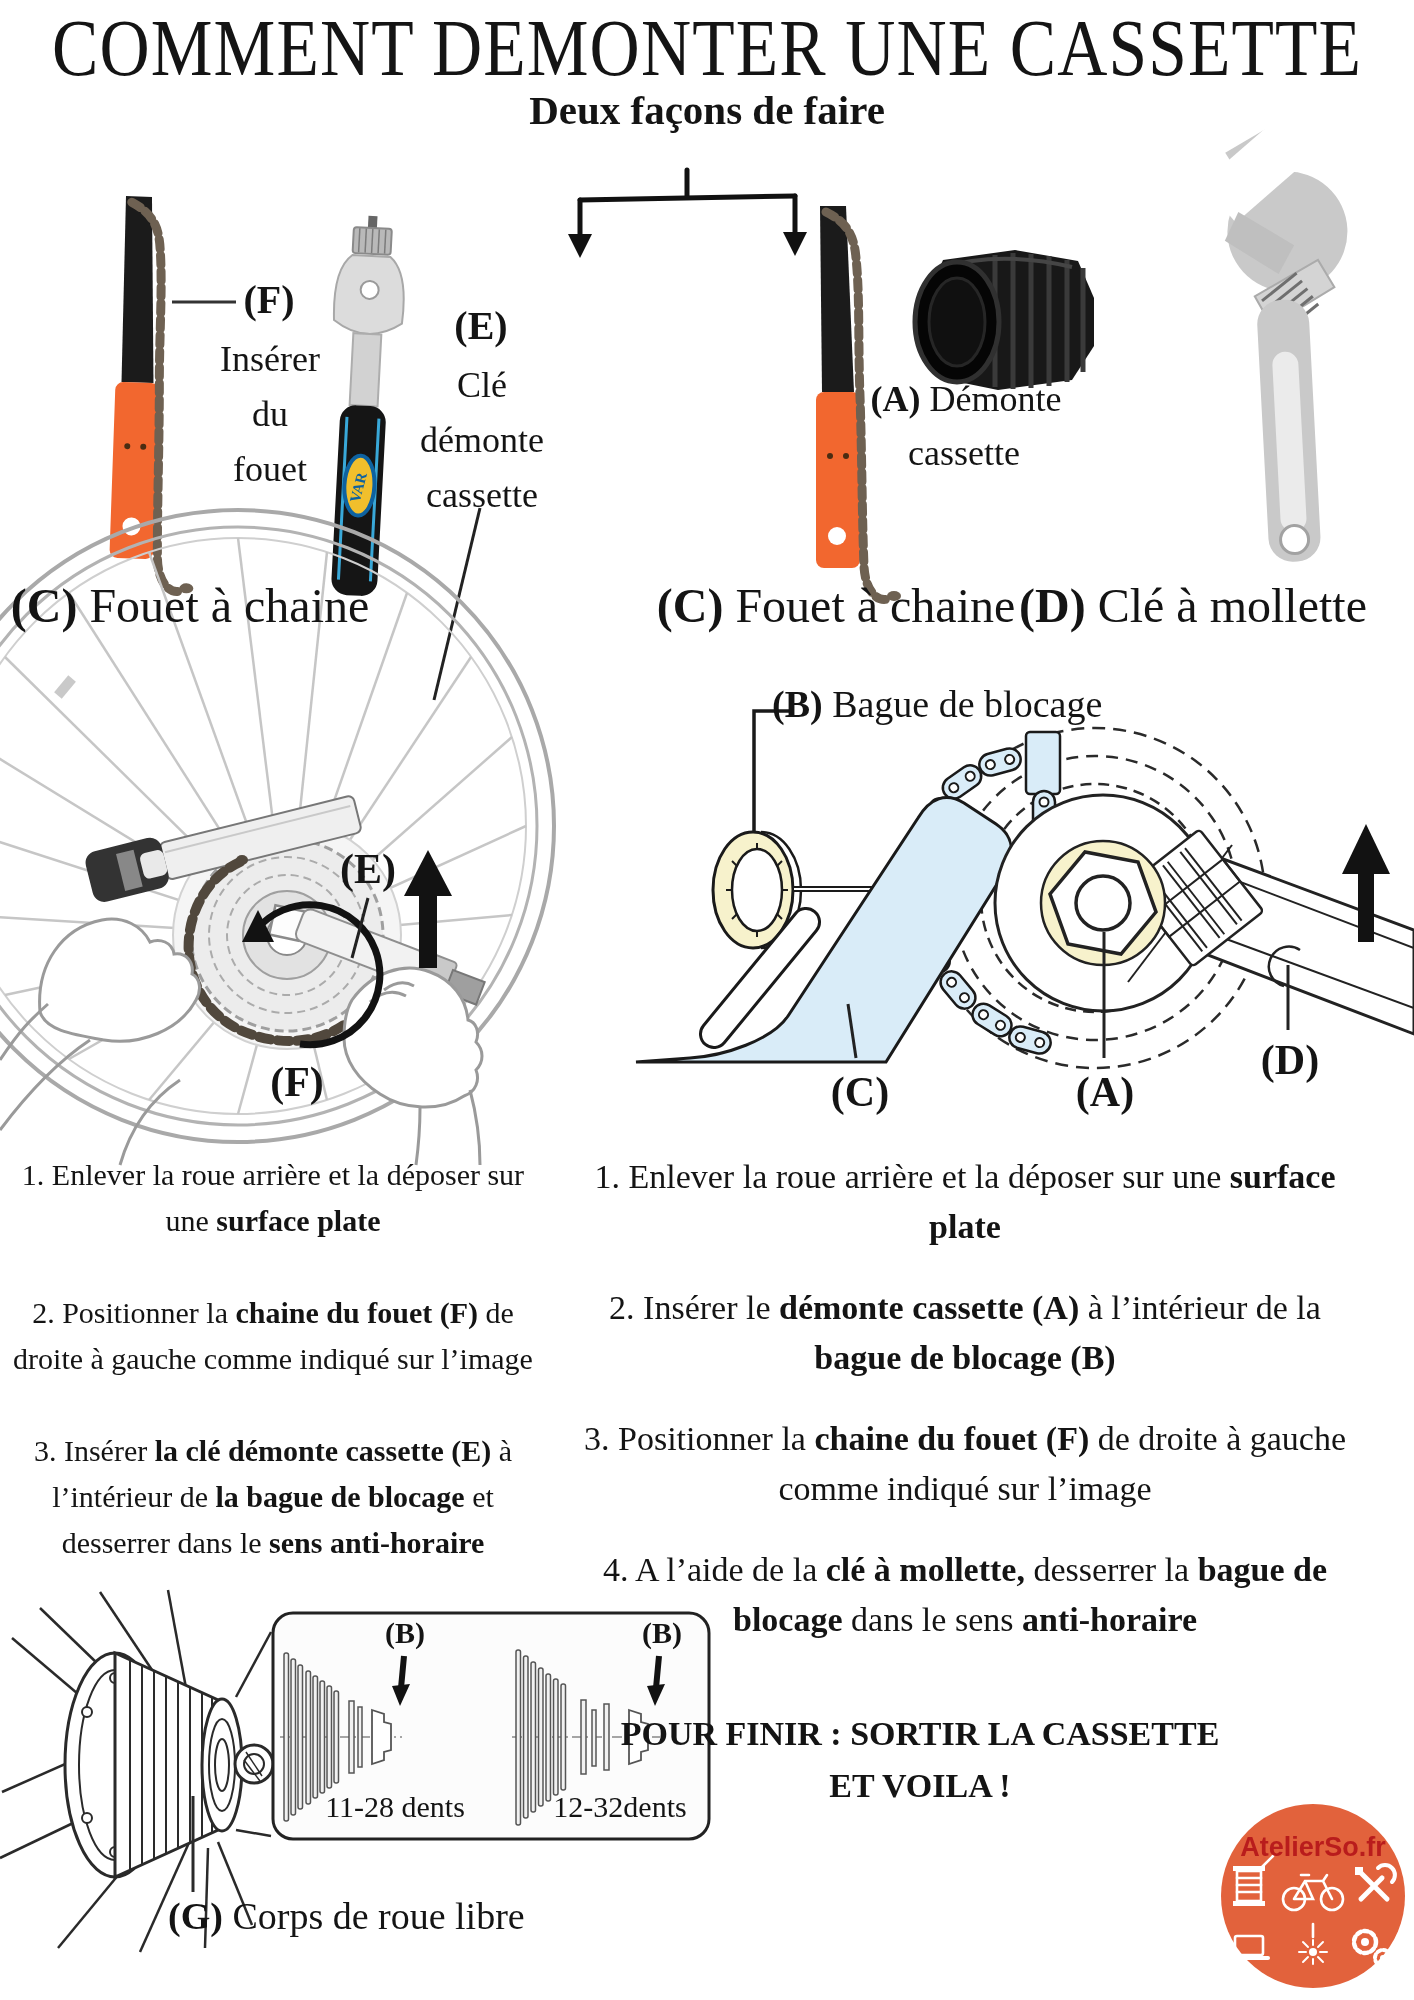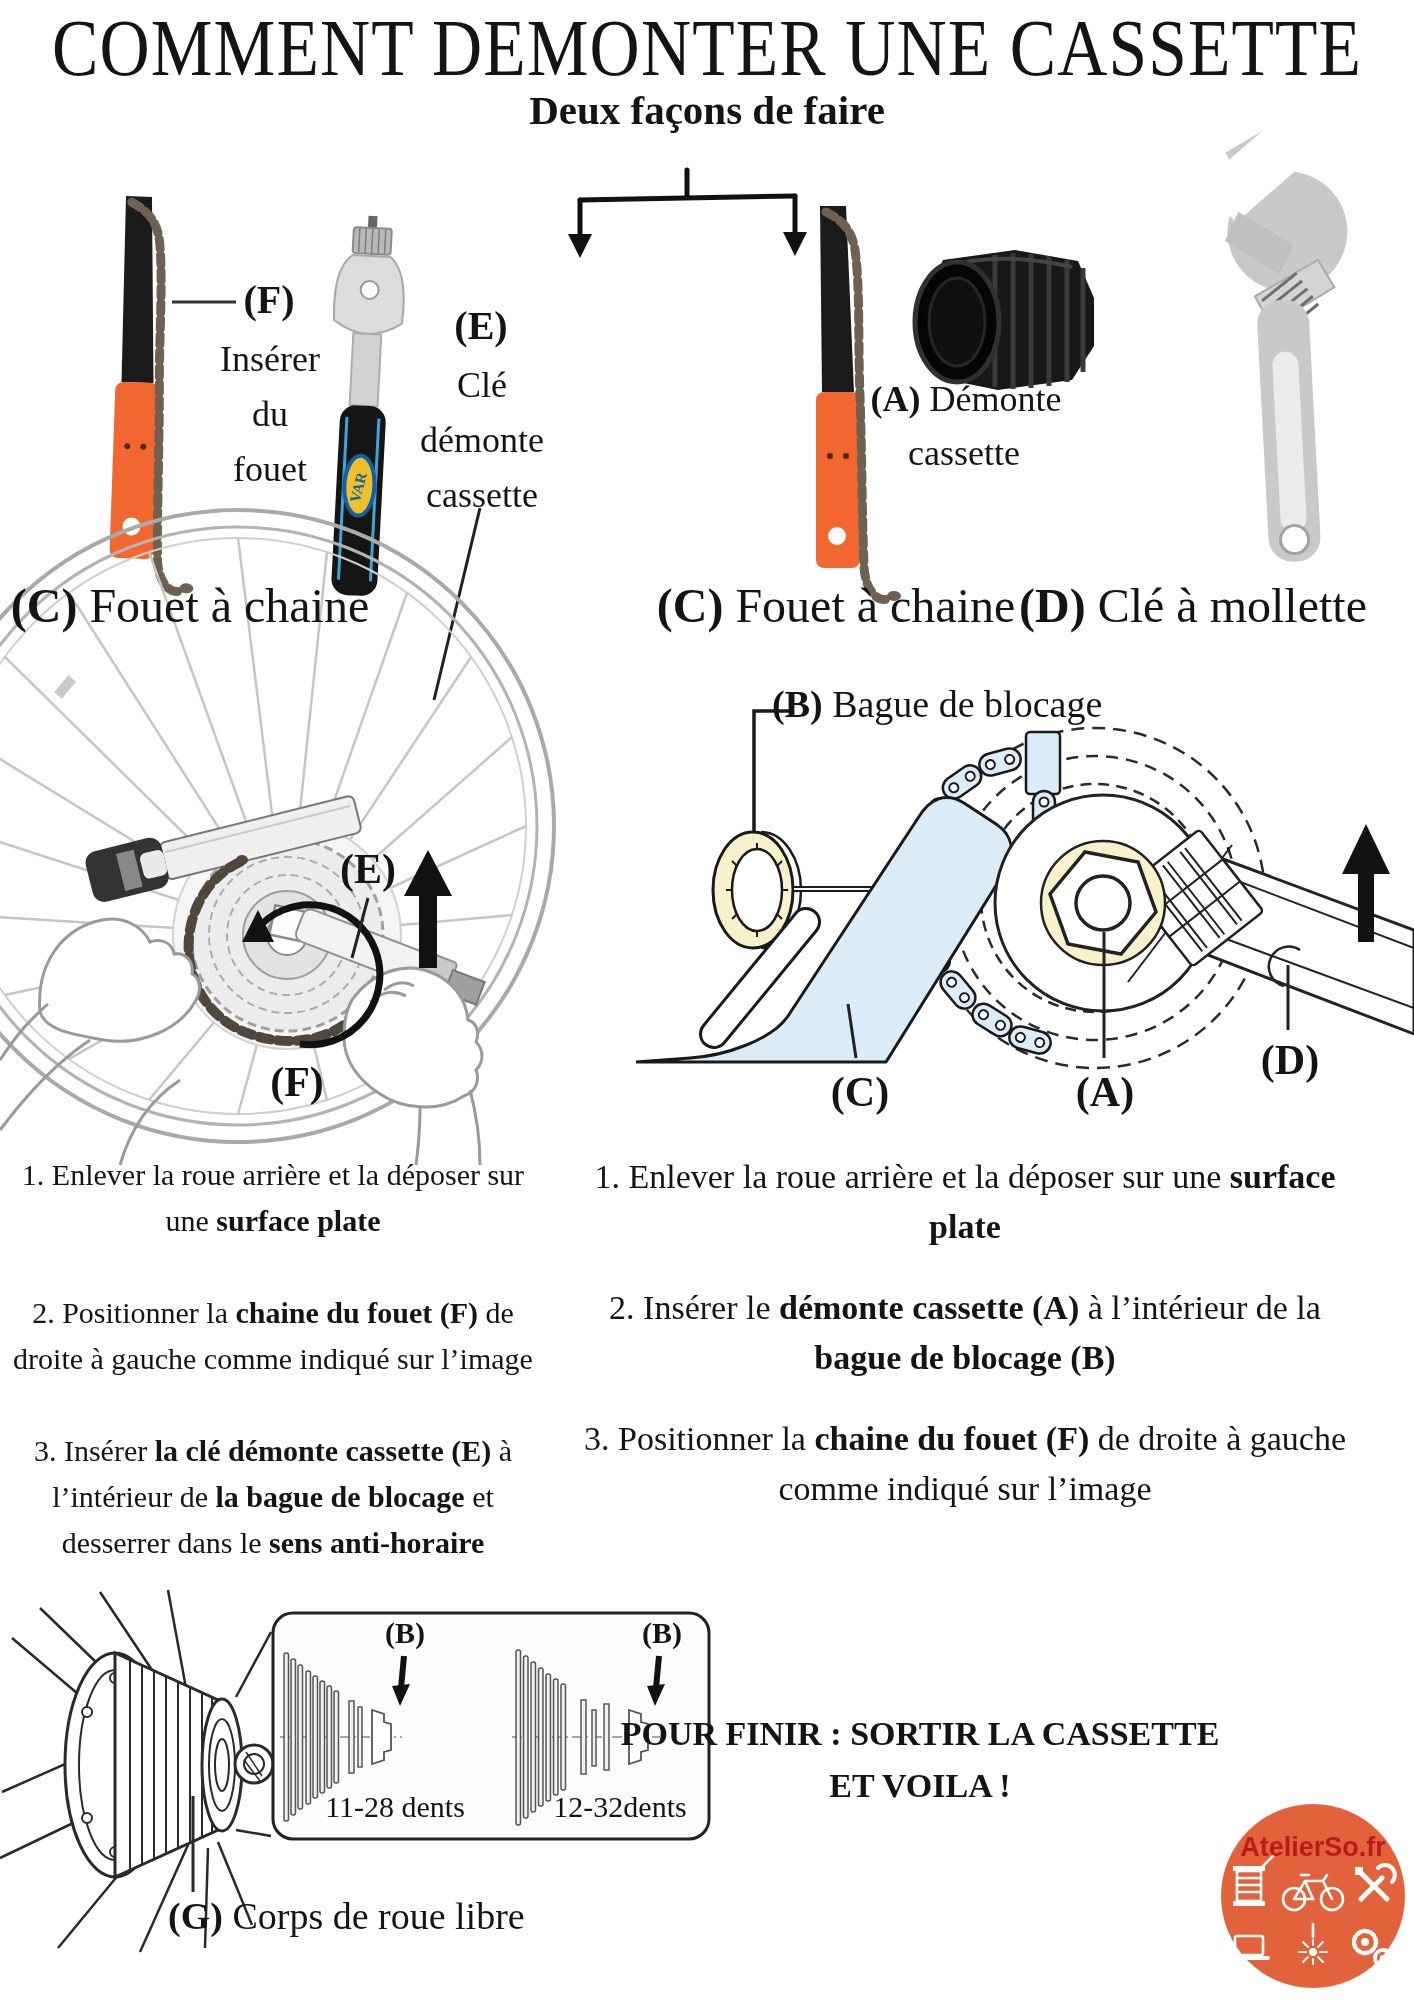--- a/index.html
+++ b/index.html
@@ -444,20 +444,21 @@
 <div id="col-left" class="abs colsteps" style="left:2px;top:1152px;width:542px;">
   <div class="step"><span>1. Enlever la roue arrière et la déposer sur une </span><b>surface plate</b></div>
   <div class="step"><span>2. Positionner la </span><b>chaine du fouet (F)</b><span> de droite à gauche comme indiqué sur l’image</span></div>
   <div class="step"><span>3. Insérer </span><b>la clé démonte cassette (E)</b><span> à l’intérieur de </span><b>la bague de blocage</b><span> et desserrer dans le </span><b>sens anti-horaire</b></div>
 </div>
 
 <div id="col-right" class="abs colsteps" style="left:583px;top:1152px;width:764px;">
   <div class="step"><span>1. Enlever la roue arrière et la déposer sur une </span><b>surface plate</b></div>
   <div class="step"><span>2. Insérer le </span><b>démonte cassette (A)</b><span> à l’intérieur de la </span><b>bague de blocage (B)</b></div>
   <div class="step"><span>3. Positionner la </span><b>chaine du fouet (F)</b><span> de droite à gauche comme indiqué sur l’image</span></div>
+  <div class="step"><span>4. A l’aide de la </span><b>clé à mollette,</b><span> desserrer la </span><b>bague de blocage</b><span> dans le sens </span><b>anti-horaire</b></div>
 </div>
 
 <div class="abs" style="left:920px;top:1708px;width:700px;transform:translateX(-50%);">
   <div class="finishline">POUR FINIR : SORTIR LA CASSETTE</div>
   <div class="finishline">ET VOILA !</div>
 </div>
 
 <div class="abs inset-b cx" style="left:405px;top:1616px;">(B)</div>
 <div class="abs inset-b cx" style="left:662px;top:1616px;">(B)</div>
 <div class="abs inset-cap cx nowrap" style="left:395px;top:1790px;">11-28 dents</div>

